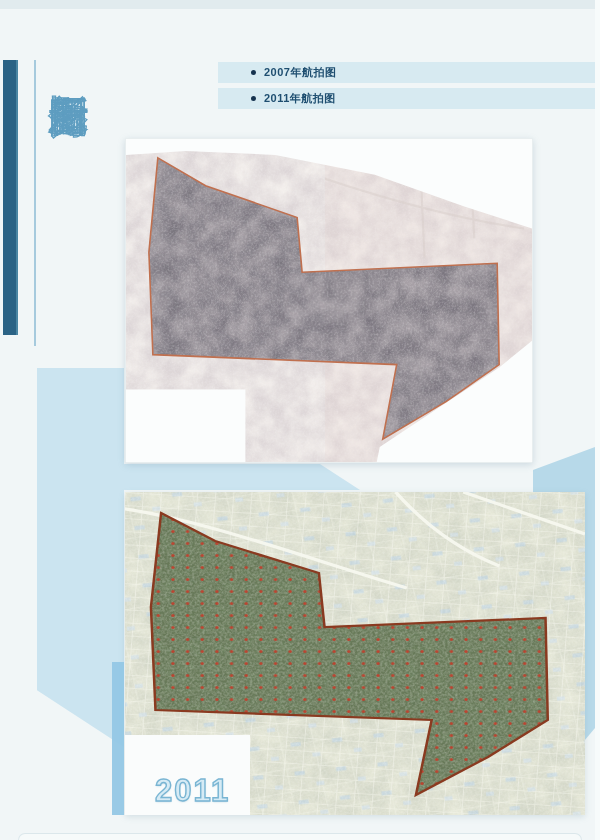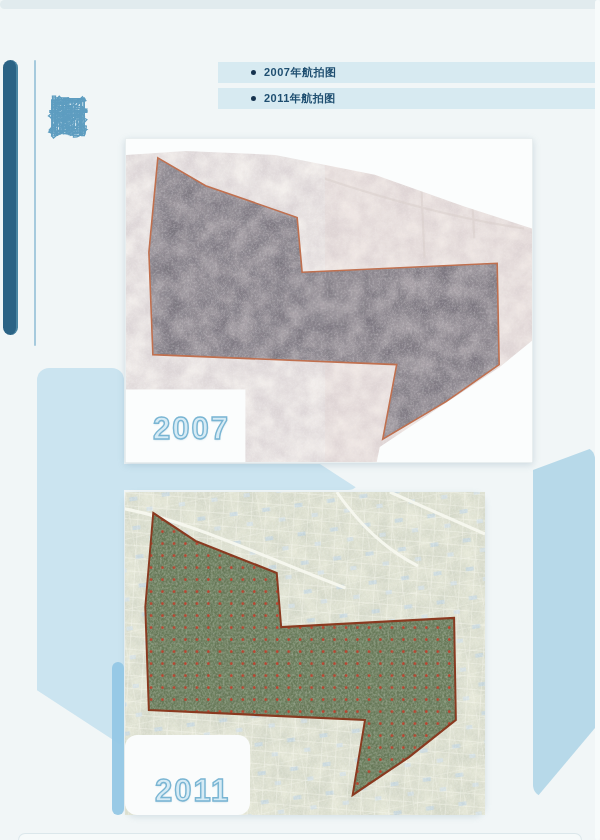--- a/index.html
+++ b/index.html
@@ -2,21 +2,21 @@
 <html><head>
 <meta charset="utf-8">
 <style>
   html,body{margin:0;padding:0;}
   body{
     width:600px;height:840px;
     font-family:"Liberation Sans","DejaVu Sans",sans-serif;
     background:#f1f6f7;
     position:relative;overflow:hidden;
   }
-  .abs{position:absolute;border-radius:12px;}
+  .abs{position:absolute;}
   
   .top-strip{left:0;top:0;width:600px;height:9px;background:#e1ebee;}
   .right-margin{right:0;top:0;width:5px;height:840px;background:#f7fbfb;}
   .bottom-card{left:18px;top:833px;width:564px;height:7px;background:#f6fafa;
     border:1px solid #dbe7eb;border-bottom:none;border-radius:8px 8px 0 0;box-sizing:border-box;}
   
   .decor-left-panel{left:37px;top:368px;width:87px;height:379px;background:#cbe4f0;
     clip-path:polygon(0 0,100% 0,100% 100%,0 85%);}
   .decor-bottom-band{left:37px;top:464px;width:323px;height:26px;background:#cbe4f0;
     clip-path:polygon(0 0,87.6% 0,100% 100%,0 100%);}
@@ -34,21 +34,21 @@
   .legend{left:218px;top:62px;width:377px;z-index:5;}
   .legend-row{height:21px;background:#d7eaf1;display:flex;align-items:center;}
   .legend-row + .legend-row{margin-top:5px;}
   .bullet{width:5px;height:5px;border-radius:50%;background:#15324e;margin:0 8px 0 33px;flex:none;}
   .legend-label{font-size:11px;font-weight:600;color:#1e4e70;letter-spacing:.5px;}
   
   .map-card{z-index:3;}
   .map-2007{left:125px;top:138px;width:408px;height:325px;background:#fbfdfd;
     border:1px solid #e8eeef;box-sizing:border-box;border-radius:2px;
     box-shadow:0 2px 7px rgba(110,145,165,.28);}
-  .map-2011{left:125px;top:492px;width:360px;height:323px;
+  .map-2011{left:125px;top:492px;width:460px;height:323px;
     box-shadow:0 2px 6px rgba(110,145,165,.22);}
   .map-card svg{position:absolute;left:0;top:0;width:100%;height:100%;}
   .white-corner{left:0;top:243px;width:125px;height:80px;background:#fafcfc;}
   .year-label{font-size:31px;font-weight:bold;letter-spacing:2px;
     color:#d6ebf5;-webkit-text-stroke:1.4px #79b5d3;
     text-shadow:0 1px 2px rgba(120,170,200,.45);z-index:6;}
   .year-2007{left:27px;top:272px;}
   .year-2011{left:30px;top:281px;}
 </style>
 </head>
@@ -99,21 +99,20 @@
     <polygon points="0,0 408,0 408,90 340,68 250,36 150,16 60,12 0,16" fill="#fbfdfd"></polygon>
     <rect x="0" y="252" width="120" height="73" fill="#fbfdfd"></rect>
     <polygon points="252,325 255,310 375,230 408,203 408,325" fill="#fbfdfd"></polygon>
     <polygon points="32,19 80,47 172,79 177,134 373,125 375,227 322,264 258,302 272,227 27,217 23,114" fill="#6f6a74" opacity="0.9"></polygon>
     <g clip-path="url(#clip07)">
       <rect width="408" height="325" filter="url(#fine07)" opacity="0.55"></rect>
       <rect width="408" height="325" filter="url(#mottle07)" opacity="0.45"></rect>
     </g>
     <polygon points="32,19 80,47 172,79 177,134 373,125 375,227 322,264 258,302 272,227 27,217 23,114" fill="none" stroke="#c0704f" stroke-width="1.6"></polygon>
   </svg>
-  <div class="abs year-label year-2007">2007</div>
 </div>
 
 <div class="abs map-card map-2011">
   <svg viewBox="0 0 408 323" preserveAspectRatio="none">
     <defs>
       <filter id="mottle11" x="-5%" y="-5%" width="110%" height="110%">
         <feTurbulence type="fractalNoise" baseFrequency="0.06 0.055" numOctaves="5" seed="23"></feTurbulence>
         <feColorMatrix type="matrix" values="0 0 0 0 0.62  0 0 0 0 0.65  0 0 0 0 0.55  1.5 0 0 0 -0.2"></feColorMatrix>
       </filter>
       <filter id="fine11" x="-5%" y="-5%" width="110%" height="110%">

